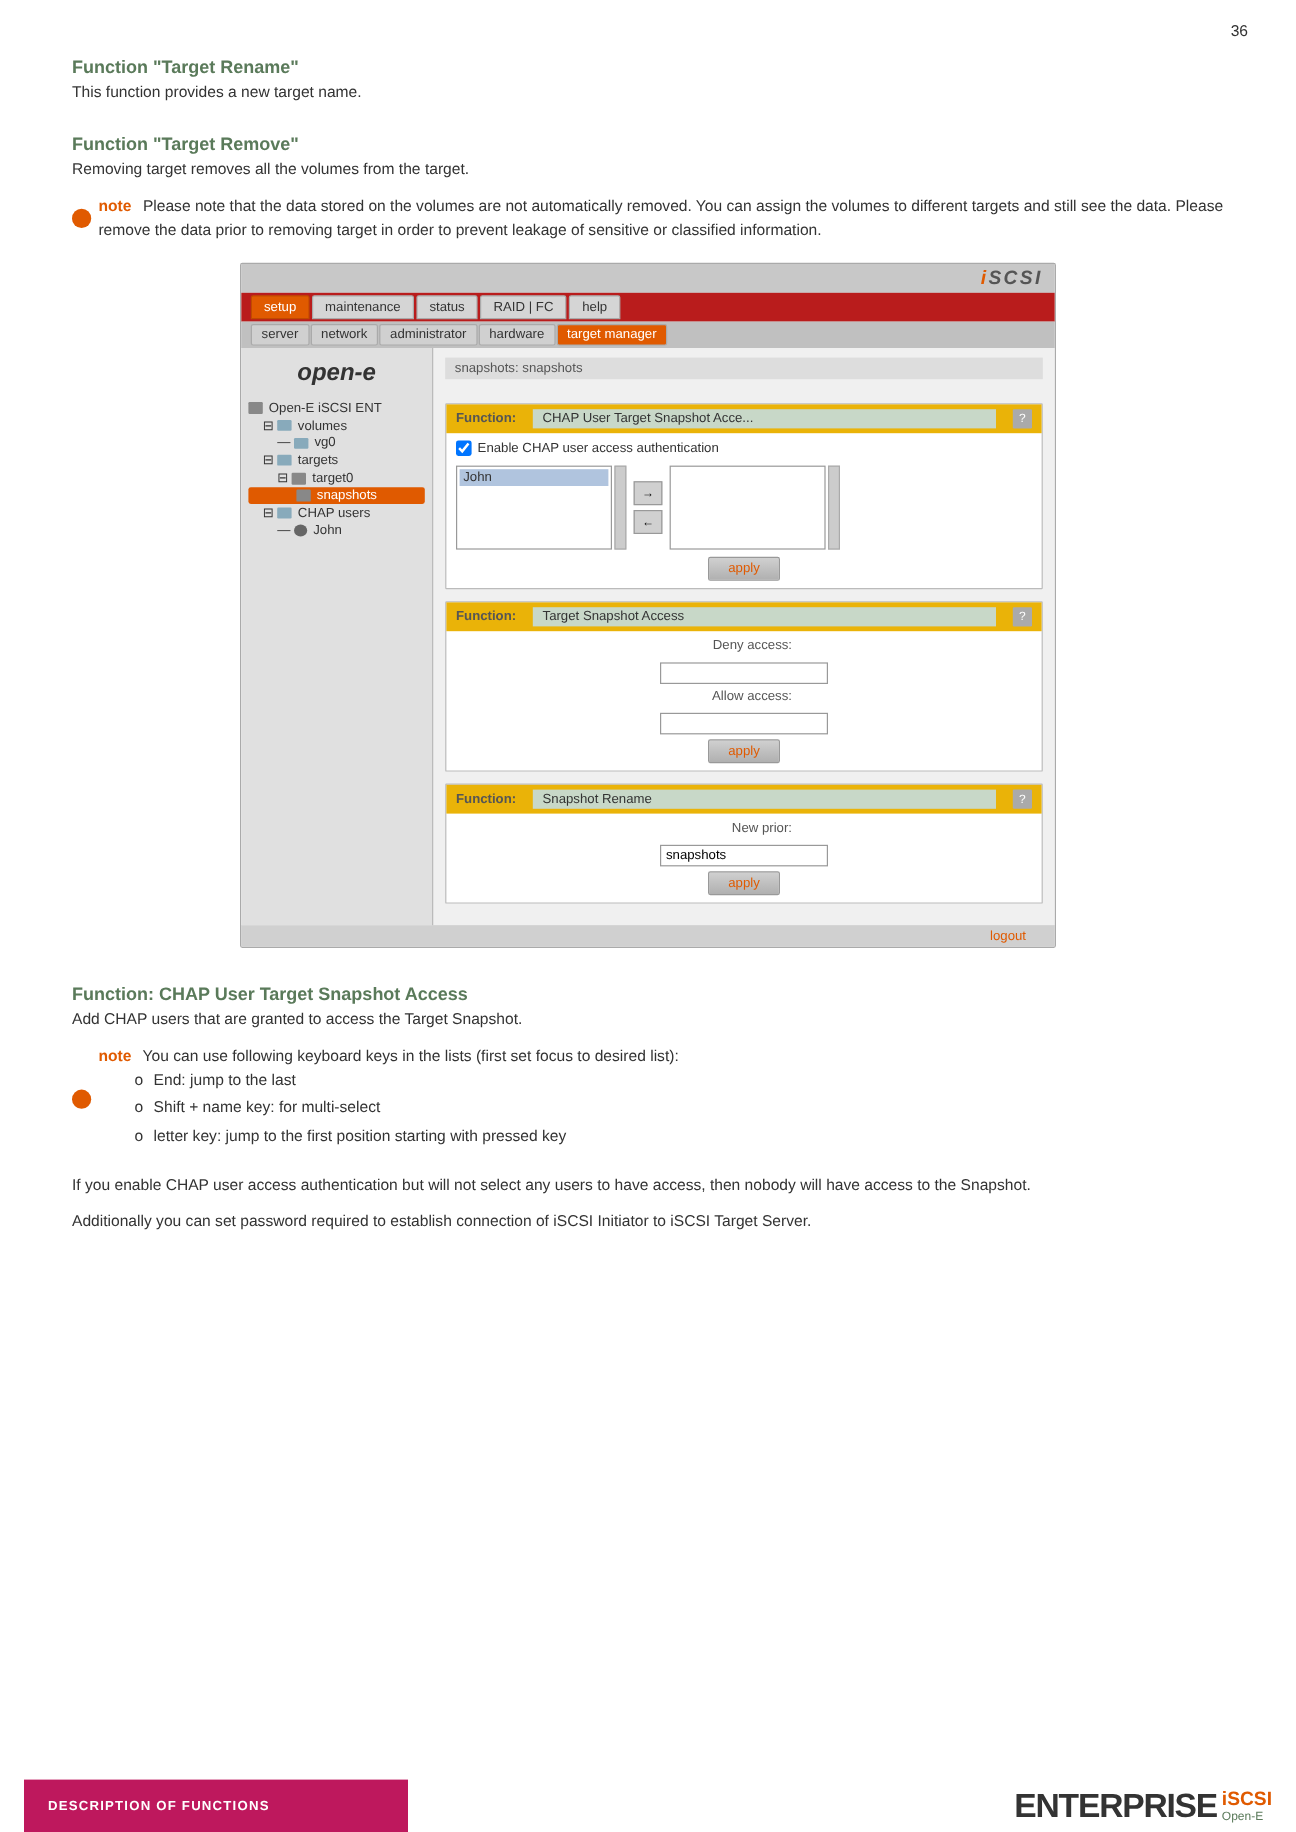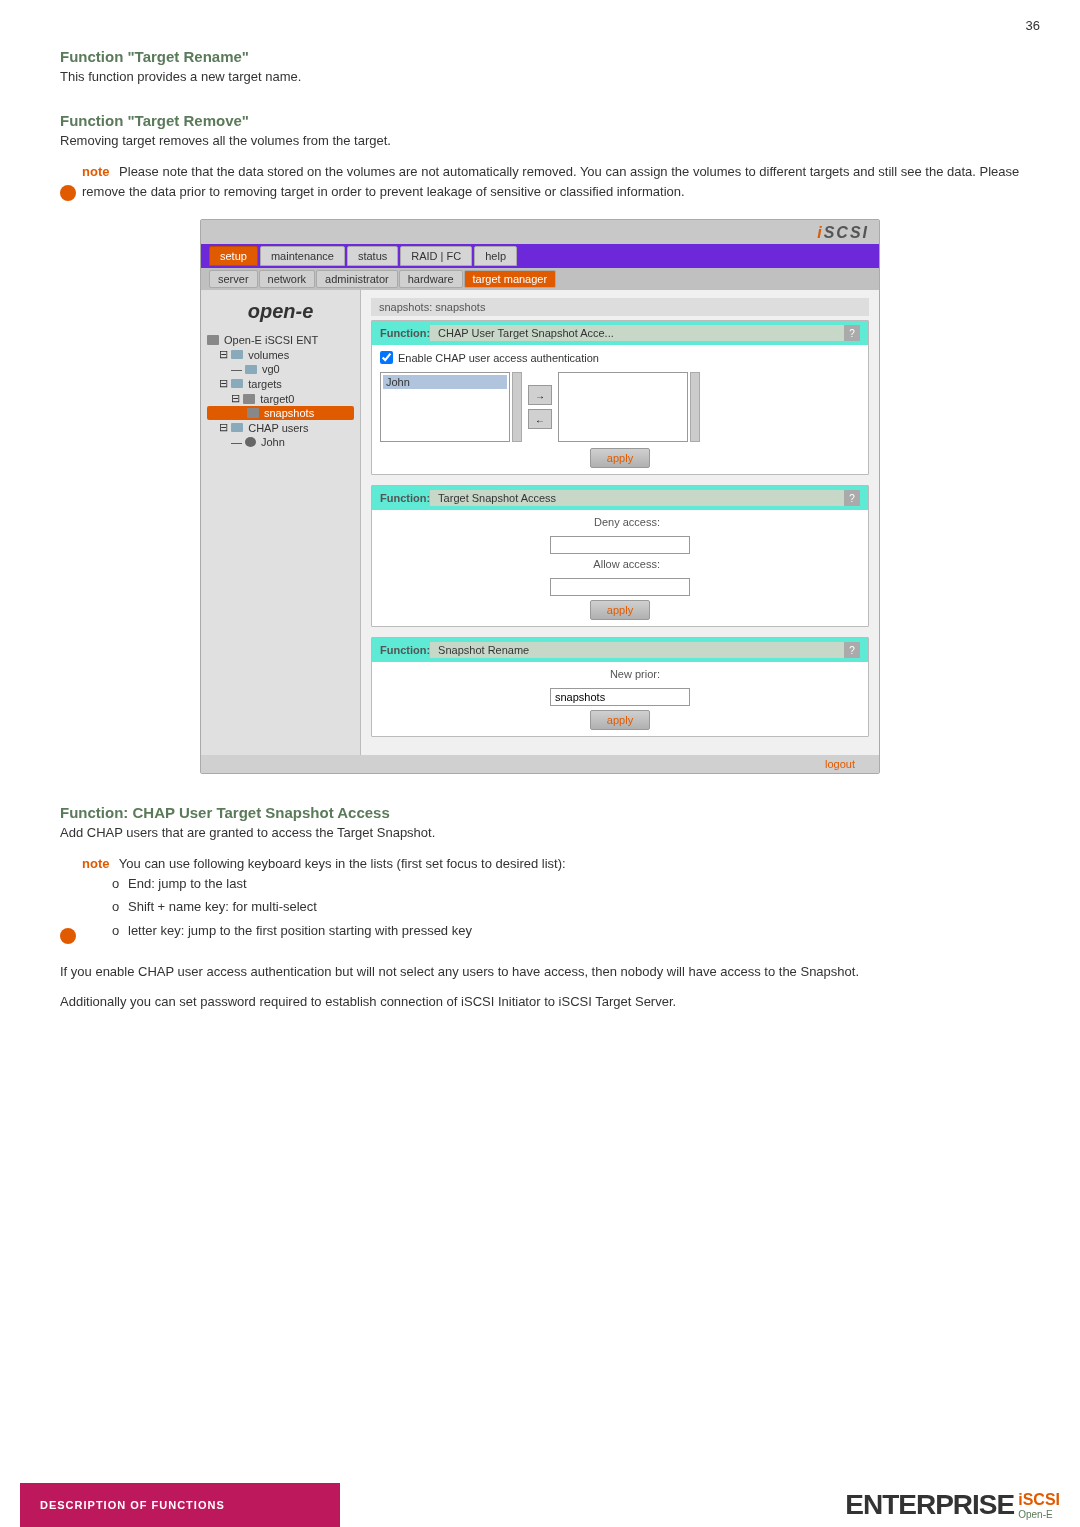--- a/index.html
+++ b/index.html
@@ -39,21 +39,21 @@
 
     .section-desc {
       font-size: 13px;
       color: #333;
       margin-bottom: 10px;
     }
 
     
     .note-block {
       display: flex;
-      align-items: flex-end;
+      align-items: center;
       margin: 14px 0 18px 0;
     }
 
     .note-dot {
       width: 16px;
       height: 16px;
       background: #e05a00;
       border-radius: 50%;
       flex-shrink: 0;
       margin-top: 1px;
@@ -77,21 +77,21 @@
       border: 1px solid #aaa;
       background: #e8e8e8;
       width: 680px;
       margin: 14px auto 24px auto;
       border-radius: 2px;
       overflow: hidden;
     }
 
     
     .iscsi-nav {
-      background: #6d28d9;
+      background: #b91c1c;
       display: flex;
       align-items: center;
       padding: 2px 8px;
       gap: 2px;
     }
 
     .nav-tab {
       padding: 3px 10px;
       font-size: 11px;
       background: #d5d5d5;
@@ -208,39 +208,39 @@
     .iscsi-content {
       flex: 1;
       padding: 8px 10px;
       overflow: hidden;
     }
 
     .breadcrumb-bar {
       background: #ddd;
       padding: 3px 8px;
       font-size: 11px;
-      margin-bottom: 4px;
+      margin-bottom: 20px;
       color: #555;
     }
 
     
     .function-box {
       border: 1px solid #bbb;
       background: #fff;
       margin-bottom: 10px;
       border-radius: 1px;
     }
 
     .function-header {
-      background: #5eead4;
+      background: #eab308;
       display: flex;
       align-items: center;
       padding: 4px 8px;
       font-size: 11px;
-      gap: 0;
+      gap: 14px;
     }
 
     .function-label {
       font-weight: bold;
       color: #555;
     }
 
     .function-title {
       background: #c8d8c8;
       padding: 2px 8px;

